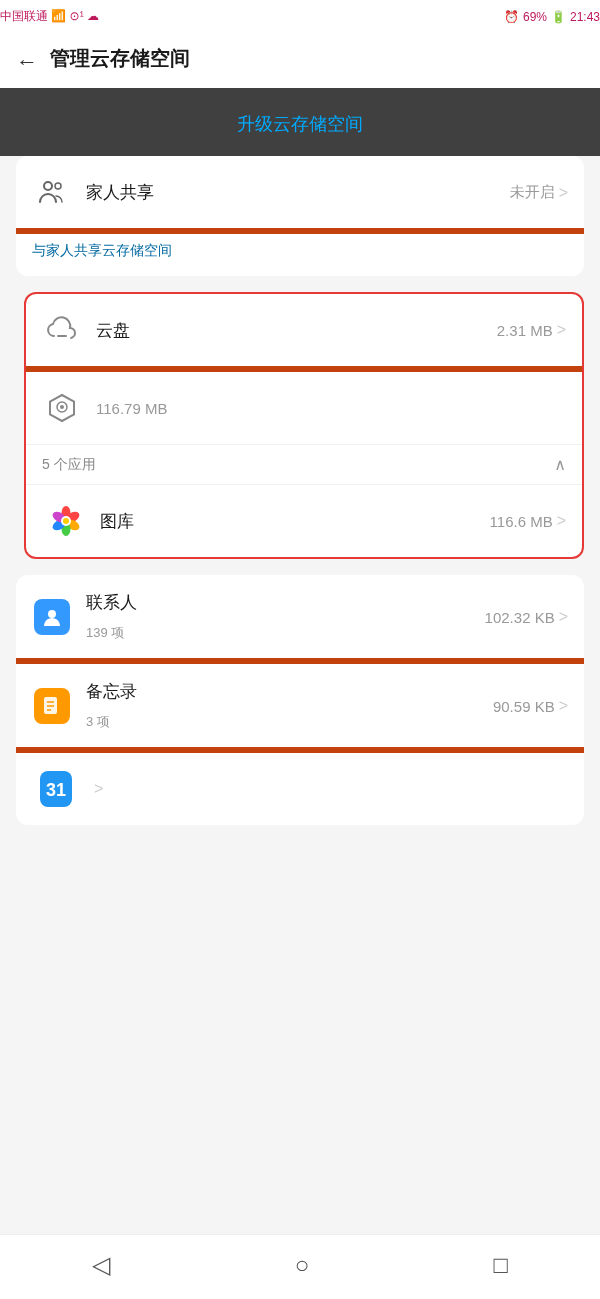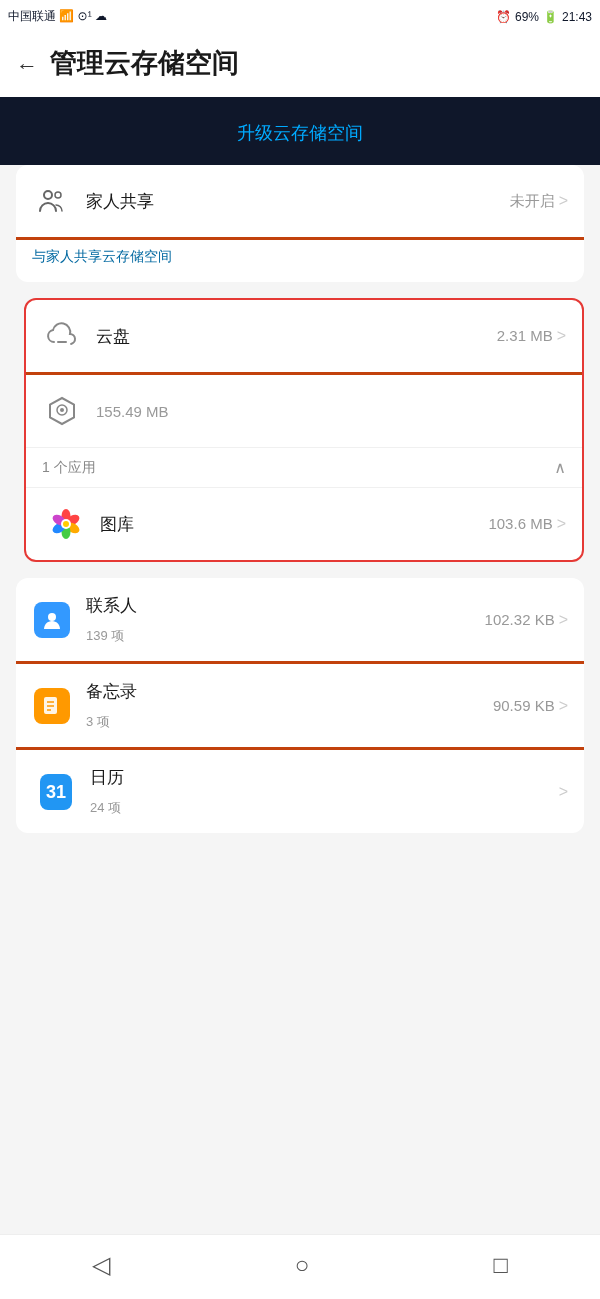--- a/index.html
+++ b/index.html
@@ -12,49 +12,49 @@
       position: relative;
       overflow-x: hidden;
     }
 
     
     .status-bar {
       background: #fff;
       display: flex;
       justify-content: space-between;
       align-items: center;
-      padding: 8px 8px;
+      padding: 8px 0;
       font-size: 12px;
-      color: #0f172a;
+      color: #be185d;
     }
     .status-left { font-size: 12px; }
     .status-right { display: flex; align-items: center; gap: 4px; font-size: 12px; }
 
     
     .header {
       background: #fff;
       display: flex;
       align-items: center;
       padding: 12px 16px 16px 16px;
       gap: 12px;
     }
     .back-arrow {
       font-size: 22px;
       color: #333;
       cursor: pointer;
     }
     .header-title {
-      font-size: 27px;
+      font-size: 20px;
       font-weight: bold;
       color: #1a1a1a;
     }
 
     
     .upgrade-section {
-      background: #0f172a;
+      background: #404040;
       text-align: center;
       padding: 24px 0 20px 0;
     }
     .upgrade-btn {
       color: #00aaff;
       font-size: 18px;
       font-weight: 500;
       cursor: pointer;
       background: none;
       border: none;
@@ -65,21 +65,21 @@
       background: #fff;
       border-radius: 12px;
       margin: 0 16px 16px 16px;
       overflow: hidden;
     }
 
     .card-item {
       display: flex;
       align-items: center;
       padding: 16px 16px;
-      border-bottom: 3px solid #c2410c;
+      border-bottom: 6px solid #c2410c;
       cursor: pointer;
     }
     .card-item:last-child {
       border-bottom: none;
       padding-left: 20px;
     }
 
     .item-icon {
       width: 40px;
       height: 40px;
@@ -98,21 +98,21 @@
       color: #1a1a1a;
       font-weight: 400;
     }
     .item-sublabel {
       font-size: 13px;
       color: #999;
       margin-top: 10px;
     }
     .item-right {
       display: flex;
-      align-items: flex-start;
+      align-items: flex-end;
       gap: 4px;
       color: #999;
       font-size: 15px;
     }
     .item-value {
       font-size: 15px;
       color: #999;
     }
     .chevron {
       font-size: 16px;
@@ -289,26 +289,26 @@
 
   <div class="card-item" style="border-bottom:none;">
     <div class="item-icon">
       <svg width="32" height="32" viewBox="0 0 32 32" fill="none" xmlns="http://www.w3.org/2000/svg">
         <path d="M16 3L28 9.5V22.5L16 29L4 22.5V9.5L16 3Z" stroke="#888" stroke-width="2" fill="none"></path>
         <path d="M16 10a5 5 0 100 10 5 5 0 000-10z" stroke="#888" stroke-width="1.5" fill="none"></path>
         <circle cx="16" cy="15" r="2" fill="#888"></circle>
       </svg>
     </div>
     <div class="item-right">
-      <span class="item-value">155.49 MB</span>
+      <span class="item-value">116.79 MB</span>
     </div>
   </div>
 
   <div class="expand-row">
-    <span class="expand-label">1 个应用</span>
+    <span class="expand-label">5 个应用</span>
     <span class="expand-icon">∧</span>
   </div>
 
   <div class="card-item" style="border-top:1px solid #f0f0f0; border-bottom:none;">
     <div class="item-icon">
 
       <svg class="gallery-icon" viewBox="0 0 36 36" xmlns="http://www.w3.org/2000/svg">
         <ellipse cx="18" cy="10" rx="4.5" ry="7" fill="#f44"></ellipse>
         <ellipse cx="18" cy="10" rx="4.5" ry="7" fill="#ff4444" transform="rotate(60 18 18)"></ellipse>
         <ellipse cx="18" cy="10" rx="4.5" ry="7" fill="#ffaa00" transform="rotate(120 18 18)"></ellipse>
@@ -316,21 +316,21 @@
         <ellipse cx="18" cy="10" rx="4.5" ry="7" fill="#2288ff" transform="rotate(240 18 18)"></ellipse>
         <ellipse cx="18" cy="10" rx="4.5" ry="7" fill="#cc44cc" transform="rotate(300 18 18)"></ellipse>
         <circle cx="18" cy="18" r="5" fill="#fff"></circle>
         <circle cx="18" cy="18" r="3" fill="#ffcc00"></circle>
       </svg>
     </div>
     <div class="item-text">
       <span class="item-label">图库</span>
     </div>
     <div class="item-right">
-      <span class="item-value">103.6 MB</span>
+      <span class="item-value">116.6 MB</span>
       <span class="chevron">&gt;</span>
     </div>
   </div>
 </div>
 
 <div class="card">
 
   <div class="card-item">
     <div class="item-icon">
       <div class="contacts-icon">
@@ -371,24 +371,20 @@
     </div>
   </div>
 
   <div class="card-item" style="border-bottom:none;">
     <div class="item-icon">
       <div class="calendar-icon" style="flex-direction:column; font-size:14px; line-height:1;">
         <span style="font-size:11px; font-weight:normal; opacity:0.85; margin-bottom:1px;"></span>
         <span style="font-size:18px; font-weight:bold;">31</span>
       </div>
     </div>
-    <div class="item-text">
-      <div class="item-label">日历</div>
-      <div class="item-sublabel">24 项</div>
-    </div>
     <div class="item-right">
       <span class="item-value"></span>
       <span class="chevron">&gt;</span>
     </div>
   </div>
 </div>
 
 <div class="bottom-spacer"></div>
 
 <div class="bottom-nav">

